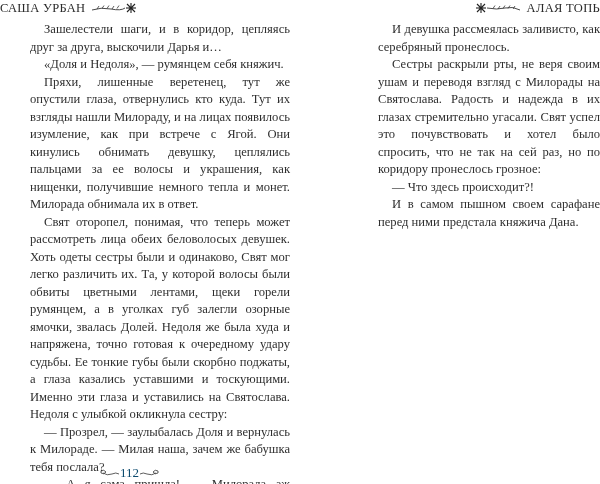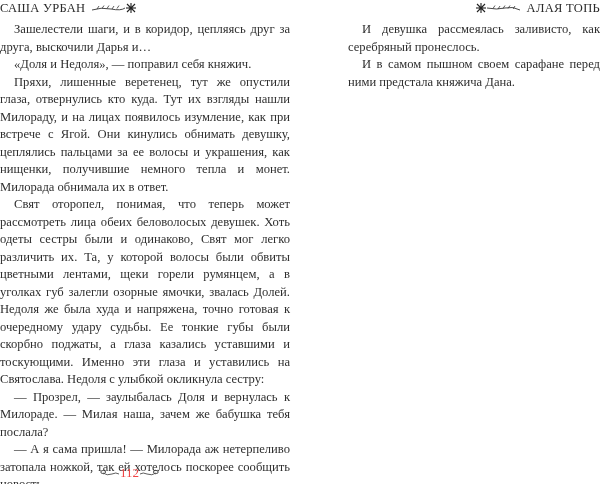--- a/index.html
+++ b/index.html
@@ -39,26 +39,27 @@
       line-height: 17.5px;
       text-align: justify;
       color: #2f2f2f;
     }
     .page-left .text { left: 0; width: 290px; }
     .page-right .text { left: 36px; width: 252px; }
     .para {
       text-indent: 14px;
       text-align: justify;
       hyphens: manual;
+      padding-left: 30px;
     }
 
     .folio {
       position: absolute; top: 465px; left: 100px;
       display: flex; align-items: center;
-      font-size: 13px; color: #ef4444;
+      font-size: 13px; color: #0c4a6e;
     }
     .folio svg { display: block; }
   </style>
 </head>
 <body>
 
 <div class="page page-left">
   <div class="running-head">
     <span>САША УРБАН</span>
     <span class="ornament">
@@ -71,21 +72,21 @@
           <line x1="-4" y1="-4" x2="4" y2="4"></line>
           <line x1="-4" y1="4" x2="4" y2="-4"></line>
         </g>
         <circle cx="40" cy="7" r="1.6" fill="#222"></circle>
       </svg>
     </span>
   </div>
 
   <div class="text">
     <p class="para">Зашелестели шаги, и в коридор, цепляясь друг за друга, выскочили Дарья и…</p>
-    <p class="para">«Доля и Недоля», — поправил себя княжич.</p>
+    <p class="para">«Доля и Недоля», — румянцем себя княжич.</p>
     <p class="para">Пряхи, лишенные веретенец, тут же опустили глаза, отвернулись кто куда. Тут их взгляды нашли Милораду, и на лицах появилось изумление, как при встрече с Ягой. Они кинулись обнимать девушку, цеплялись пальцами за ее волосы и украшения, как нищенки, получившие немного тепла и монет. Милорада обнимала их в ответ.</p>
     <p class="para">Свят оторопел, понимая, что теперь может рассмотреть лица обеих беловолосых девушек. Хоть одеты сестры были и одинаково, Свят мог легко различить их. Та, у которой волосы были обвиты цветными лентами, щеки горели румянцем, а в уголках губ залегли озорные ямочки, звалась Долей. Недоля же была худа и напряжена, точно готовая к очередному удару судьбы. Ее тонкие губы были скорбно поджаты, а глаза казались уставшими и тоскующими. Именно эти глаза и уставились на Святослава. Недоля с улыбкой окликнула сестру:</p>
     <p class="para">— Прозрел, — заулыбалась Доля и вернулась к Милораде. — Милая наша, зачем же бабушка тебя послала?</p>
     <p class="para">— А я сама пришла! — Милорада аж нетерпеливо затопала ножкой, так ей хотелось поскорее сообщить новость.</p>
 
   </div>
 
   <div class="folio">
     <span>
       <svg width="20" height="10" viewBox="0 0 20 10">
@@ -116,15 +117,17 @@
         <circle cx="8" cy="7" r="1.6" fill="#222"></circle>
         <path d="M14 7 Q24 9 32 7 T47 9" stroke="#333" stroke-width="0.9" fill="none"></path>
         <path d="M20 7.5 l2 -3 M25 8 l2 -3 M30 7.5 l2 -3 M35 7.5 l2 -3 M40 8 l2 -3" stroke="#333" stroke-width="0.8" fill="none"></path>
       </svg>
     </span>
     <span>АЛАЯ ТОПЬ</span>
   </div>
 
   <div class="text">
     <p class="para">И девушка рассмеялась заливисто, как серебряный пронеслось.</p>
+    <p class="para">Сестры раскрыли рты, не веря своим ушам и переводя взгляд с Милорады на Святослава. Радость и надежда в их глазах стремительно угасали. Свят успел это почувствовать и хотел было спросить, что не так на сей раз, но по коридору пронеслось грозное:</p>
+    <p class="para">— Что здесь происходит?!</p>
     <p class="para">И в самом пышном своем сарафане перед ними предстала княжича Дана.</p>
   </div>
 </div>
 
 </body></html>

